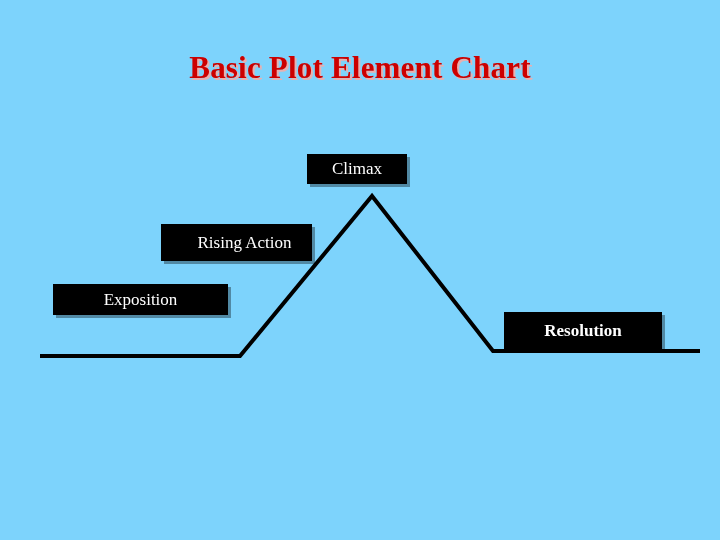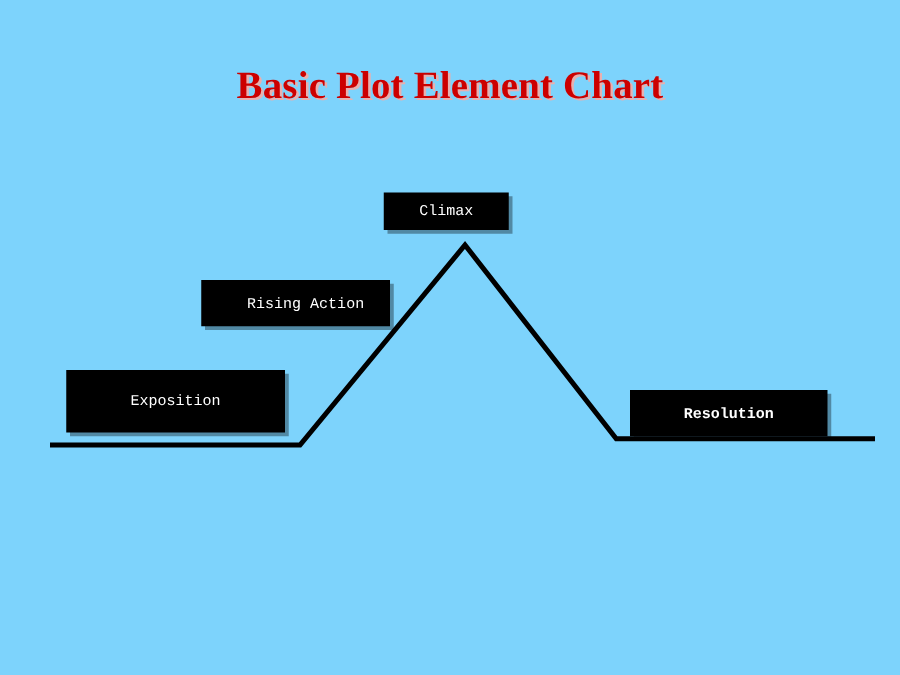--- a/index.html
+++ b/index.html
@@ -29,32 +29,32 @@
     font-size: 31px;
     font-weight: bold;
     color: #cc0000;
     text-shadow: 2px 2px 0 #e8b0b0;
     letter-spacing: 0.2px;
   }
   .label-box {
     position: absolute;
     background: #000000;
     color: #ffffff;
-    font-family: Liberation Mono, monospace;
-    font-size: 12px;
+    font-family: Liberation Serif, serif;
+    font-size: 17px;
     display: flex;
     align-items: center;
     justify-content: center;
     box-sizing: border-box;
     box-shadow: 3px 3px 0 rgba(0,0,0,0.35);
   }
   #box-climax   { left: 307px; top: 154px; width: 100px; height: 30px; }
   #box-rising   { left: 161px; top: 224px; width: 151px; height: 37px; padding-left: 16px; }
   #box-falling  { left: 436px; top: 216px; width: 170px; height: 46px; }
-  #box-exposition { left: 53px; top: 296px; width: 175px; height: 50px; }
+  #box-exposition { left: 53px; top: 284px; width: 175px; height: 31px; }
   #box-resolution { left: 504px; top: 312px; width: 158px; height: 37px; font-weight: bold; }
   #arc {
     position: absolute;
     left: 0;
     top: 0;
     width: 720px;
     height: 540px;
     pointer-events: none;
   }
 </style>

